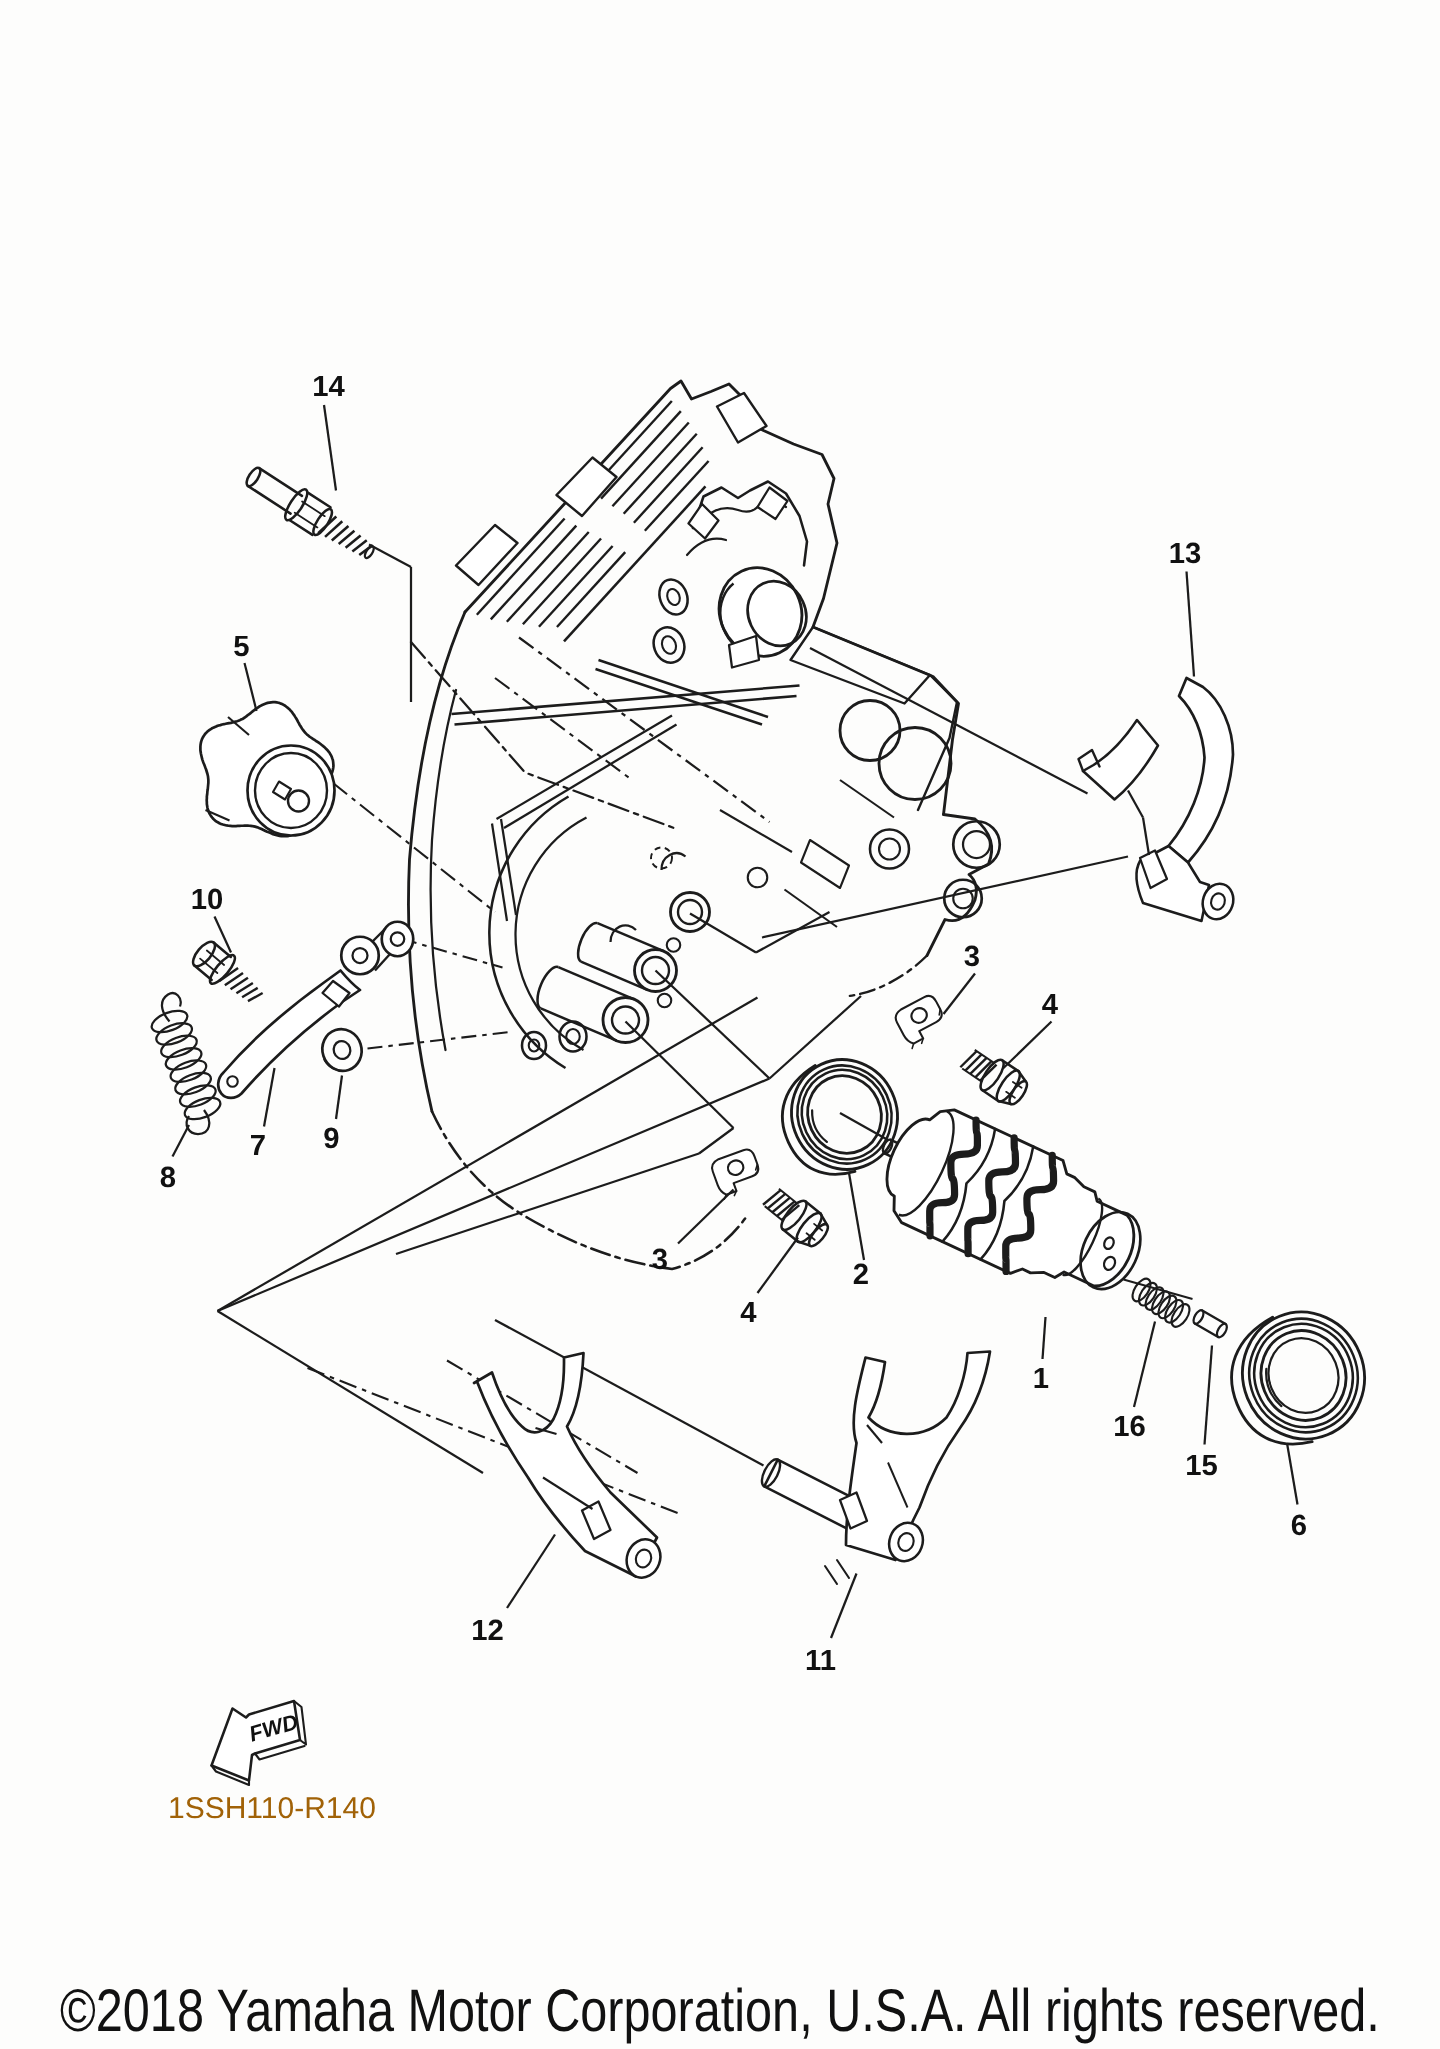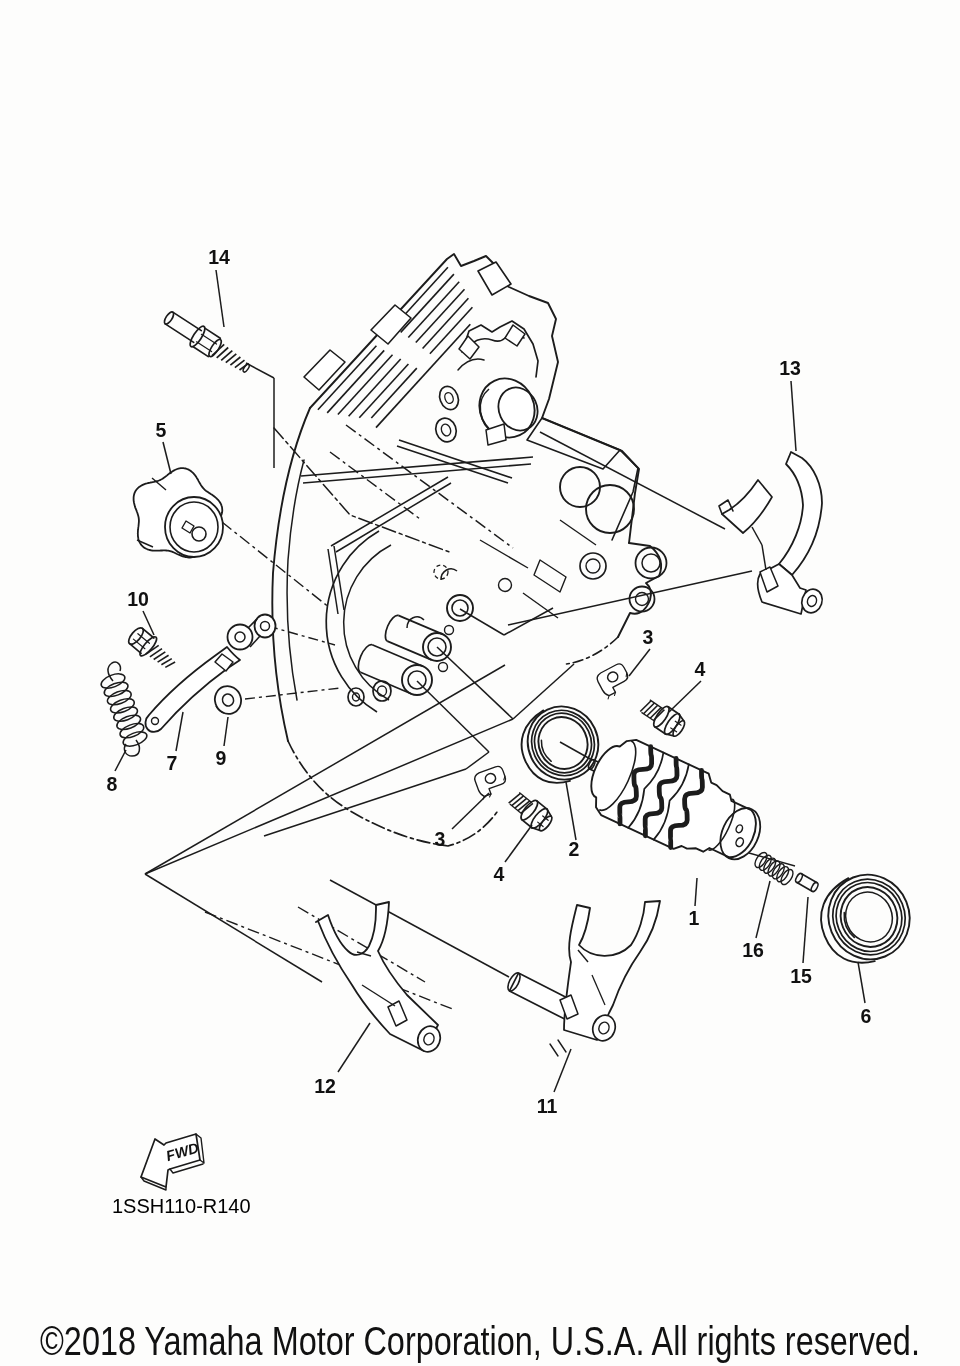--- a/index.html
+++ b/index.html
@@ -1,17 +1,17 @@
 <!DOCTYPE html>
 <html><head><meta charset="utf-8"><style>
 html,body{margin:0;padding:0;background:#fdfdfc;}
 *{box-sizing:border-box;}
 .page{position:relative;width:960px;height:1366px;background:#fdfdfc;overflow:hidden;}
 .copy{position:absolute;left:40px;top:1319px;font-family:"Liberation Sans",sans-serif;font-size:40px;color:#111;white-space:nowrap;transform:scaleX(0.810);transform-origin:left top;letter-spacing:0px;}
-.code{position:absolute;left:112px;top:1195px;font-family:"Liberation Sans",sans-serif;font-size:20px;color:#000000;letter-spacing:0px;}
+.code{position:absolute;left:112px;top:1195px;font-family:"Liberation Sans",sans-serif;font-size:20px;color:#a16207;letter-spacing:0px;}
 </style></head><body>
 <div class="page">
 <svg width="960" height="1366" viewBox="0 0 960 1366">
 <path d="M310,408 L447,259 L454,254 L461,266 L474,261 L486,256 L497,267 L494,279 L509,287 L529,296 L548,303 L556,319 L552,336 L558,362 L549,399 L542,418 L622,451 L639,469 L635,493 L629,543" fill="none" stroke="#1c1c1c" stroke-width="1.9" stroke-linecap="round" stroke-linejoin="round"></path>
       <path d="M629,543 L650,546 Q666,559 659,576 L646,583 Q653,589 650,600 Q643,617 630,613 L618,637" fill="none" stroke="#1c1c1c" stroke-width="1.9" stroke-linecap="round" stroke-linejoin="round"></path>
       <path d="M618,637 C601,654 581,662 566,664" fill="none" stroke="#1c1c1c" stroke-width="1.6" stroke-linecap="round" stroke-linejoin="round" stroke-dasharray="10 4 3 4"></path>
       <path d="M288,741 Q310,788 352,812 Q400,840 448,846 Q478,838 497,812" fill="none" stroke="#1c1c1c" stroke-width="1.7" stroke-linecap="round" stroke-linejoin="round" stroke-dasharray="13 4 3 4"></path>
       <path d="M288,741 Q269,660 273,573 Q281,475 310,408" fill="none" stroke="#1c1c1c" stroke-width="1.9" stroke-linecap="round" stroke-linejoin="round"></path>
       <path d="M297,700 Q284,630 288,560 Q292,505 304,460" fill="none" stroke="#1c1c1c" stroke-width="1.5" stroke-linecap="round" stroke-linejoin="round"></path>
       <line x1="317.9" y1="409.8" x2="376.4" y2="345.7" stroke="#1c1c1c" stroke-width="1.6"></line>

